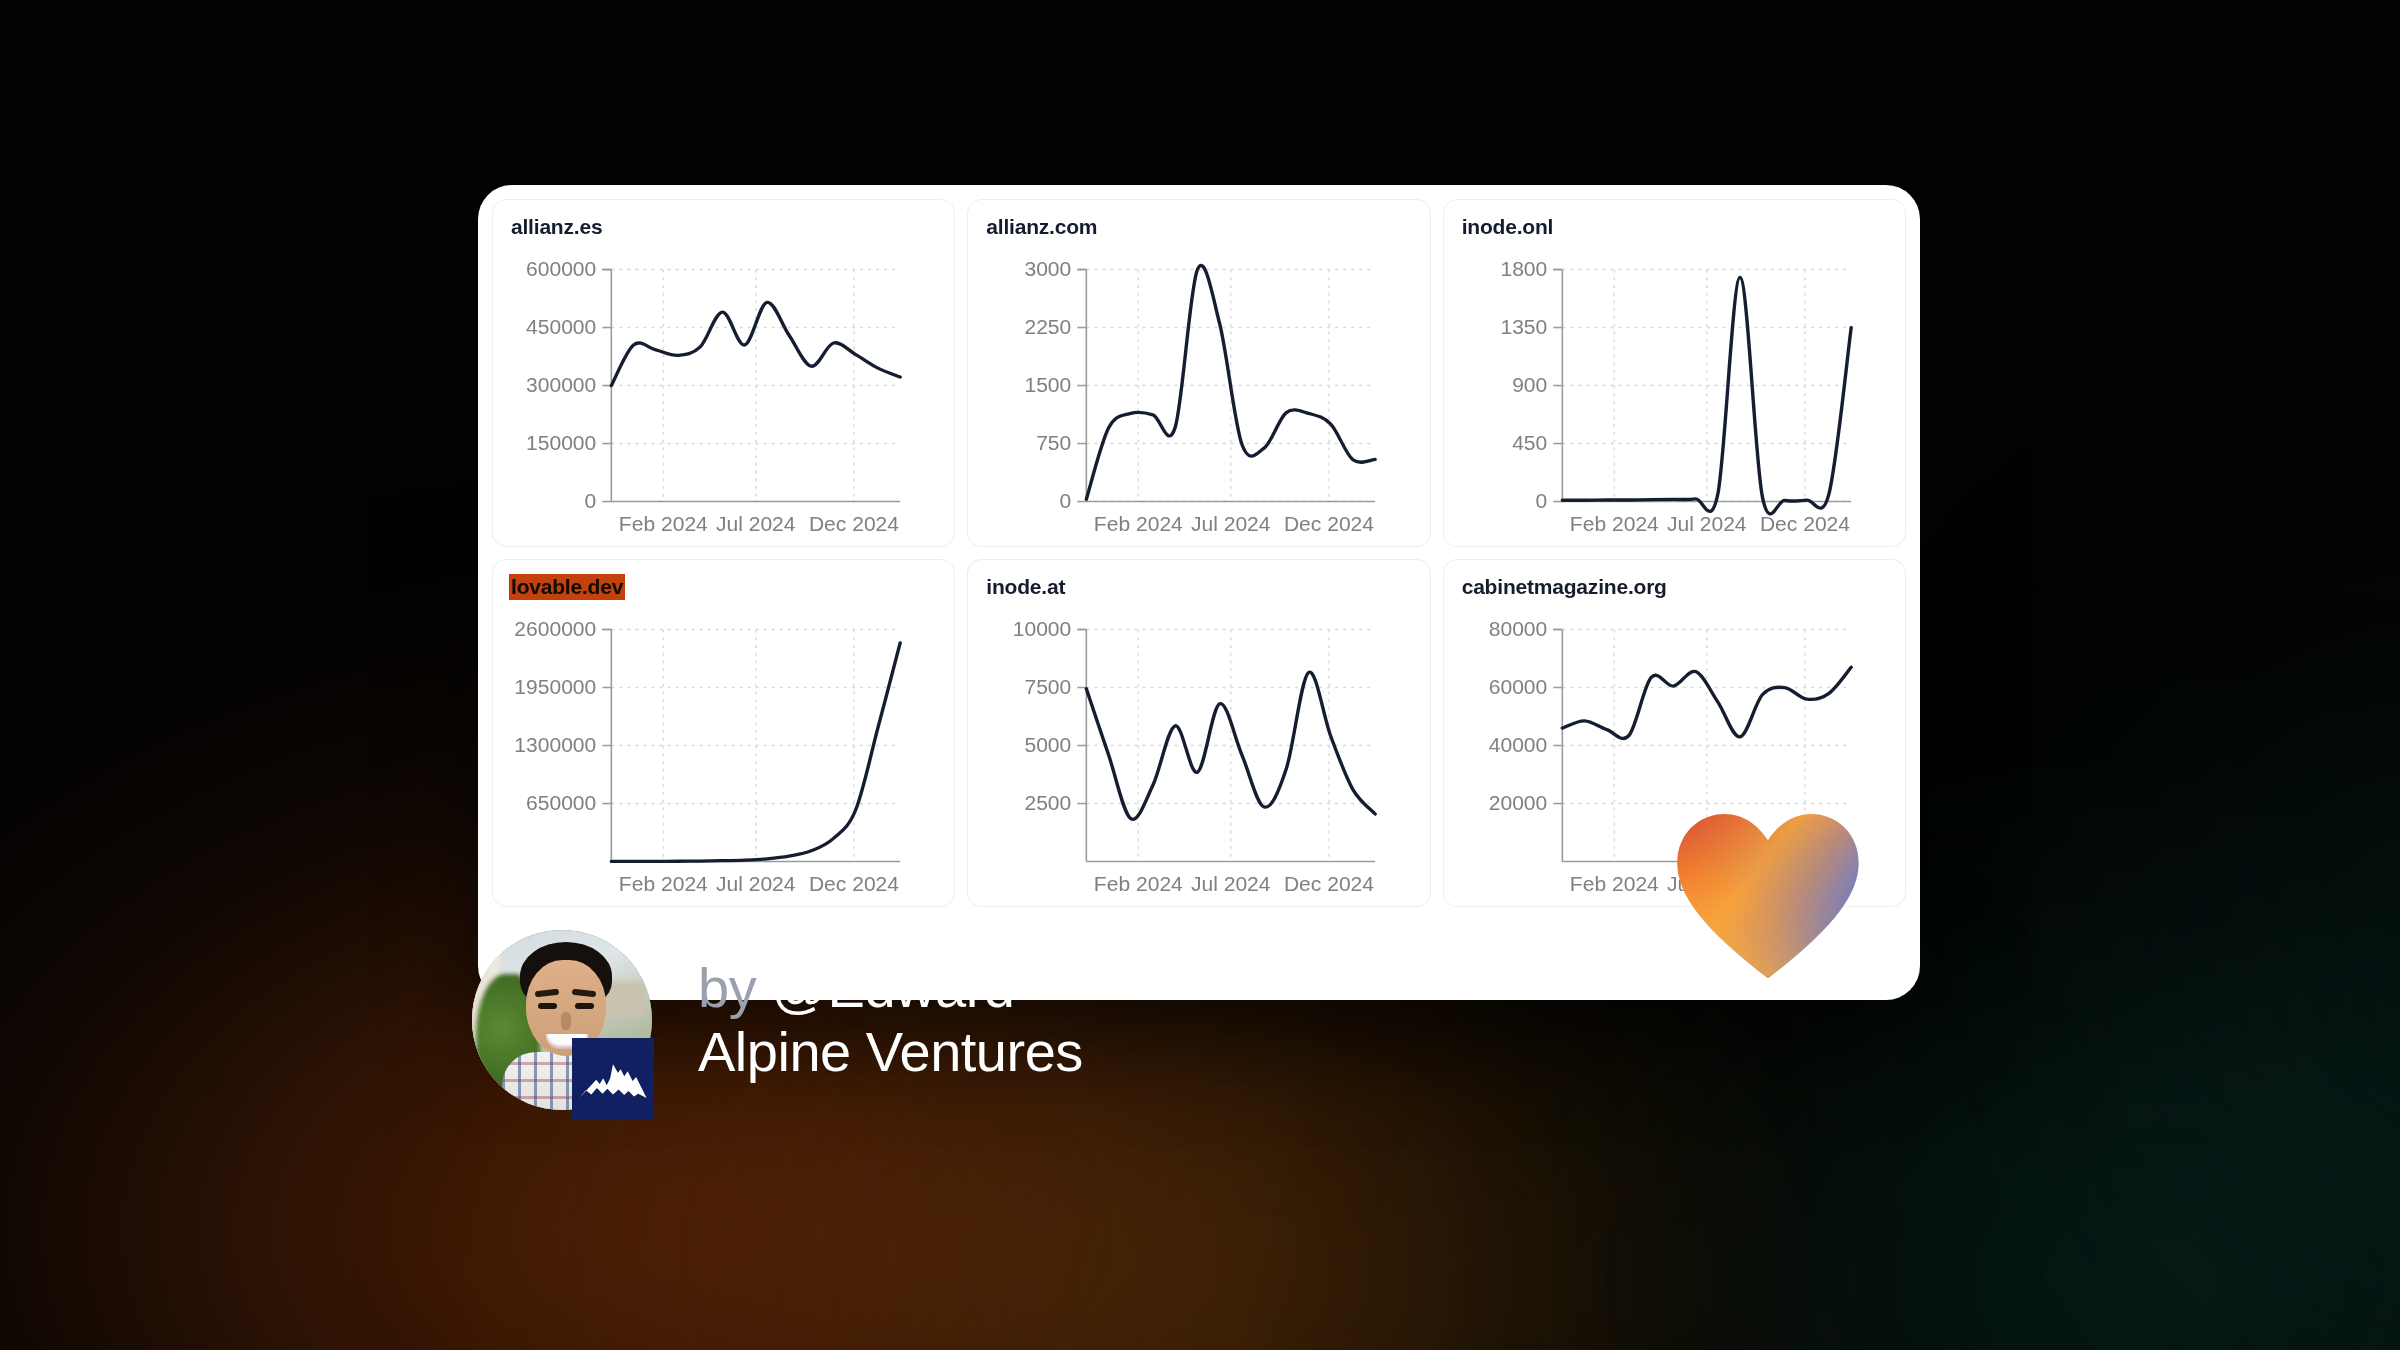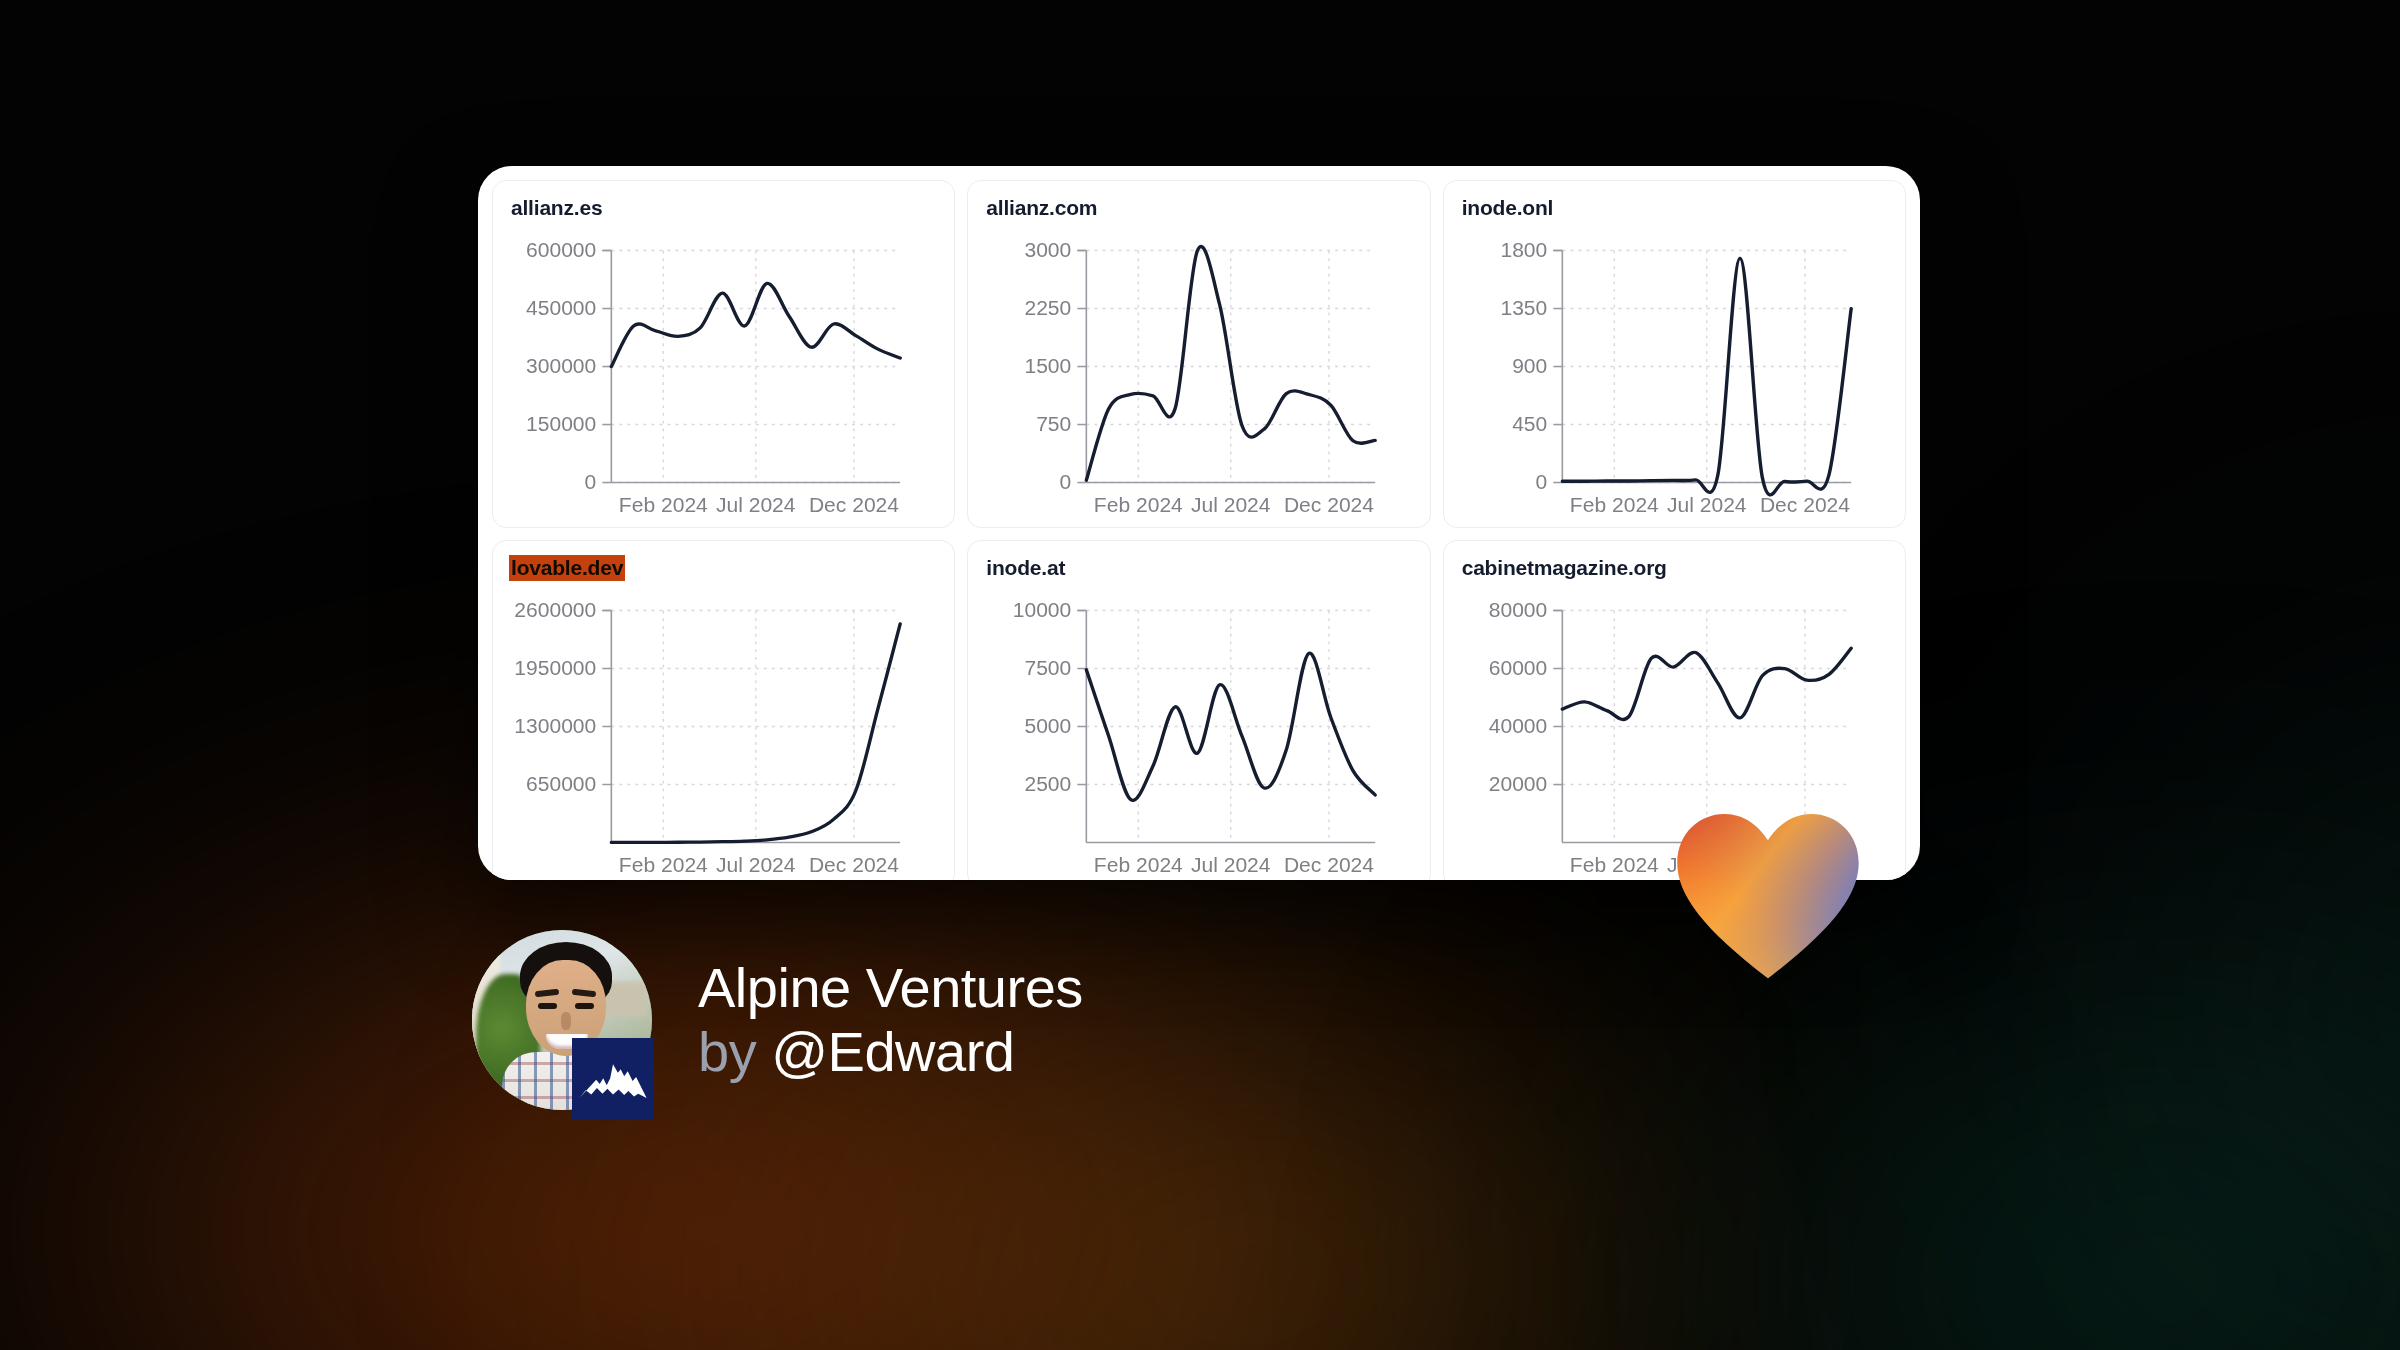--- a/index.html
+++ b/index.html
@@ -25,22 +25,22 @@
     left:1560px; top:900px; width:1200px; height:760px;
     background:radial-gradient(ellipse at center, rgba(14,64,50,0.62) 0%, rgba(8,40,32,0.3) 48%, rgba(0,0,0,0) 74%);
   }
   #glow-teal-edge {
     left:2020px; top:560px; width:900px; height:900px;
     background:radial-gradient(ellipse at center, rgba(10,50,44,0.45) 0%, rgba(0,0,0,0) 70%);
   }
 
   
   #panel {
-    position:absolute; left:478px; top:166px;
-    width:1442px; height:714px;
+    position:absolute; left:478px; top:185px;
+    width:1442px; height:815px;
     background:#ffffff;
     border-radius:34px;
     overflow:hidden;
     box-shadow:0 40px 90px rgba(0,0,0,0.55);
   }
   #grid {
     position:absolute; inset:0;
     display:grid;
     grid-template-columns:repeat(3, 1fr);
     grid-template-rows:360px 360px;
@@ -366,19 +366,19 @@
       <div class="nose"></div>
       <div class="mouth"></div>
     </div>
     <div id="logo-badge">
       <svg viewBox="0 0 100 62" xmlns="http://www.w3.org/2000/svg">
         <path fill="#ffffff" d="M2 58 L26 32 L31 38 L36 30 L41 40 L46 30 L50 10 L57 22 L61 17 L66 27 L71 20 L78 34 L83 28 L98 58 L86 52 L80 56 L72 48 L66 54 L58 46 L50 53 L42 45 L35 52 L27 44 L19 53 L11 47 Z"></path>
       </svg>
     </div>
   </div>
   <div id="footer-text">
-    <div id="brand-name">Alpine Ventures</div>
     <div id="byline">
       <span class="by">by</span>
       <span class="handle">@Edward</span>
     </div>
+    <div id="brand-name">Alpine Ventures</div>
   </div>
 </div>
 
 </body></html>

